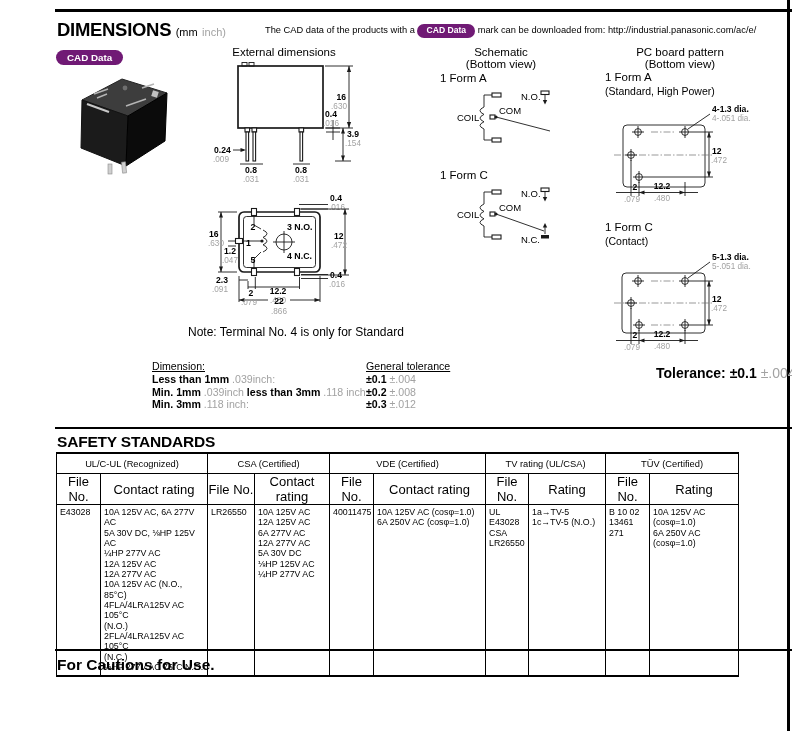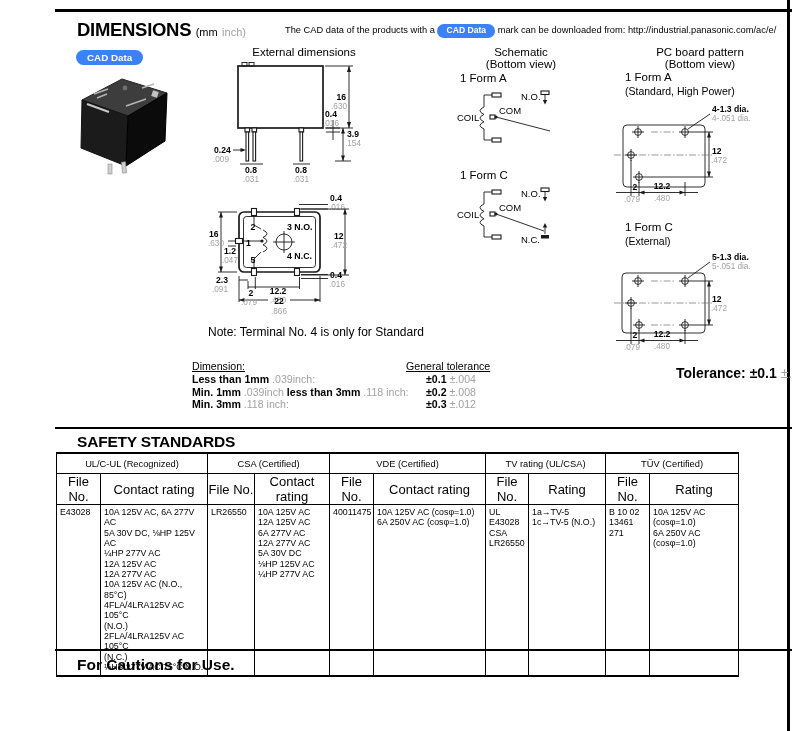--- a/index.html
+++ b/index.html
@@ -1,22 +1,22 @@
 <!DOCTYPE html>
 <html><head>
 <meta charset="utf-8">
 <style>
   html,body{margin:0;padding:0;}
   body{width:792px;height:731px;position:relative;background:#fff;overflow:hidden;
        font-family:"Liberation Sans","DejaVu Sans",sans-serif;color:#000;}
-  .abs{position:absolute;margin-left:20px;}
+  .abs{position:absolute;}
   .gray{color:#a2a2a2;}
   .b{font-weight:bold;}
   .rule{position:absolute;background:#000;}
-  .pill{background:#3b82f6;color:#fff;font-weight:bold;border-radius:9px;display:inline-block;
+  .pill{background:#701a75;color:#fff;font-weight:bold;border-radius:9px;display:inline-block;
         padding:1px 9px 2px;line-height:11px;}
   .sec-title{font-size:11.5px;text-align:center;}
   .sub{font-size:11px;}
   
   table.safety{border-collapse:collapse;table-layout:fixed;position:absolute;left:56px;top:452px;
        width:682px;border:1px solid #000;border-top:2.2px solid #000;border-bottom:2.4px solid #000;}
   table.safety td{border:1px solid #000;font-size:8.8px;overflow:hidden;}
   tr.h1 td{text-align:center;font-size:9.3px;height:19px;padding:0;}
   tr.h2 td{text-align:center;font-size:13px;height:15px;padding:0;}
   tr.bd td{vertical-align:top;padding:2px 1px 2px 3px;line-height:10.35px;white-space:pre-line;height:112px;}
@@ -332,21 +332,21 @@
     <polygon class="ah" points="33,94.5 38.5,92.5 38.5,96.5"></polygon>
       <polygon class="ah" points="79,94.5 73.5,92.5 73.5,96.5"></polygon>
     <text class="t-mm" x="29" y="92" text-anchor="middle">2</text>
     <text class="t-in" x="26" y="104" text-anchor="middle">.079</text>
     <text class="t-mm" x="56" y="91" text-anchor="middle">12.2</text>
     <text class="t-in" x="56" y="103" text-anchor="middle">.480</text>
   </g>
 </svg>
 
 <div class="abs sub" style="left:605px;top:221px;font-size:11.5px;">1 Form C</div>
-<div class="abs" style="left:605px;top:235px;font-size:10.5px;">(External)</div>
+<div class="abs" style="left:605px;top:235px;font-size:10.5px;">(Contact)</div>
 <svg width="186" height="125" viewBox="0 0 186 125" style="left:606px;top:238px;">
   <rect x="16" y="35" width="83" height="60" rx="4" class="ln" stroke-width="1.1"></rect>
   <line x1="8" y1="65" x2="108" y2="65" class="cl"></line>
   <line x1="45" y1="43" x2="70" y2="43" class="cl"></line>
   <line x1="45" y1="87" x2="70" y2="87" class="cl"></line>
   <g>
       <circle cx="32" cy="43" r="3.4" class="ln" stroke-width="1.3"></circle>
       <line x1="32" y1="37" x2="32" y2="49" class="ln" stroke-width="0.9"></line>
       <line x1="26" y1="43" x2="38" y2="43" class="ln" stroke-width="0.9"></line>
     </g>

